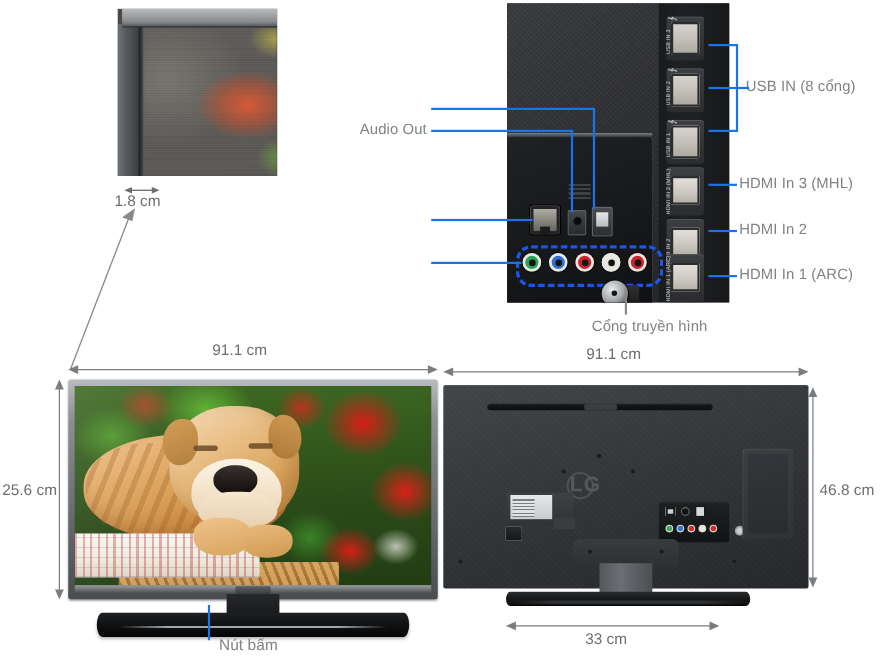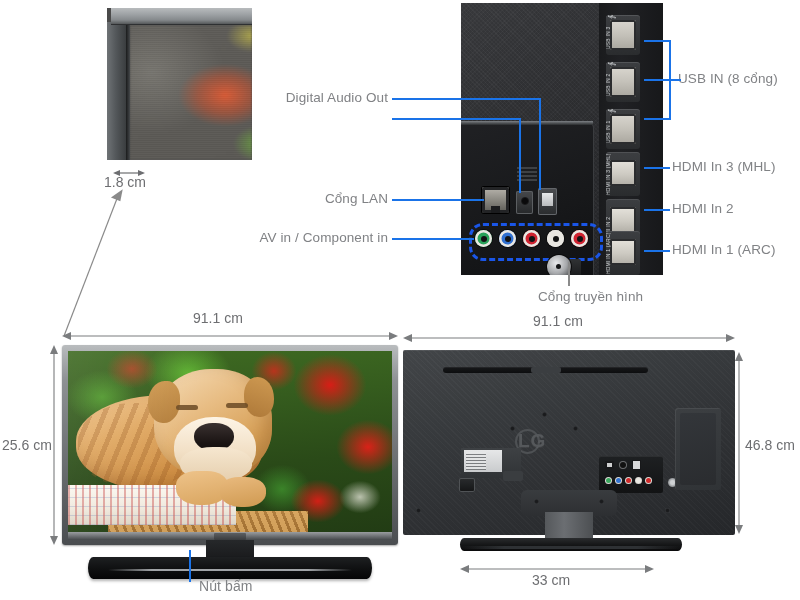--- a/index.html
+++ b/index.html
@@ -313,23 +313,21 @@
 
     <div class="hdmishell" style="left:145px;top:196px;"></div>
     <div class="hdmiport" style="left:149px;top:204px;"></div>
     <div class="portcaption" style="left:144px;top:239px;">HDMI IN 2</div>
 
     <div class="hdmishell" style="left:145px;top:228px;"></div>
     <div class="hdmiport" style="left:149px;top:236px;"></div>
     <div class="portcaption" style="left:144px;top:271px;">HDMI IN 1 (ARC)</div>
   </div>
 
-  <div class="lbl r" style="left:238px;top:91px;width:150px;">Digital Audio Out</div>
-  <div class="lbl r" style="left:238px;top:192px;width:150px;">Cổng LAN</div>
-  <div class="lbl r" style="left:218px;top:231px;width:170px;">AV in / Component in</div>
+  <div class="lbl r" style="left:238px;top:111px;width:150px;">Audio Out</div>
   <div class="lbl" style="left:538px;top:290px;">Cổng truyền hình</div>
 
   <div class="bline hl" style="left:392px;top:98px;width:148px;"></div>
   <div class="bline vl" style="left:539px;top:98px;height:92px;"></div>
 
   <div class="bline hl" style="left:392px;top:118px;width:128px;"></div>
   <div class="bline vl" style="left:519px;top:118px;height:75px;"></div>
 
   <div class="bline hl" style="left:392px;top:199px;width:92px;"></div>
 

